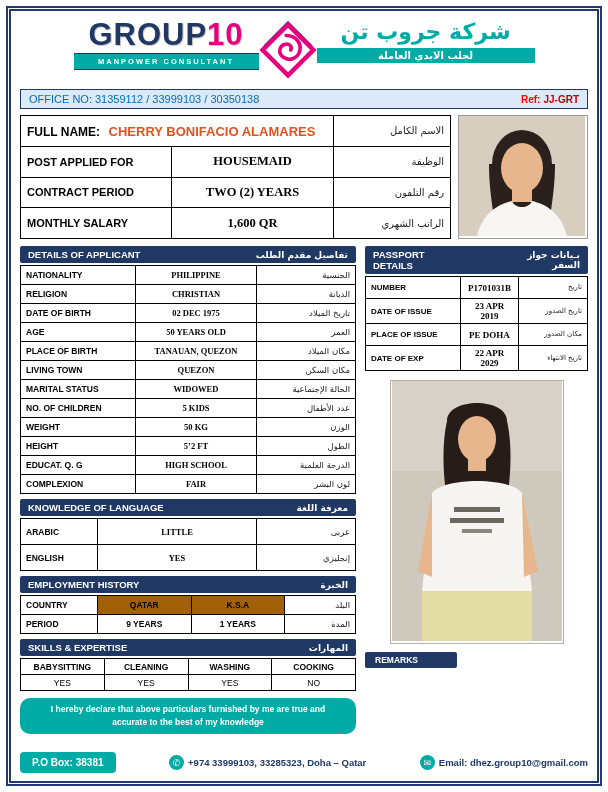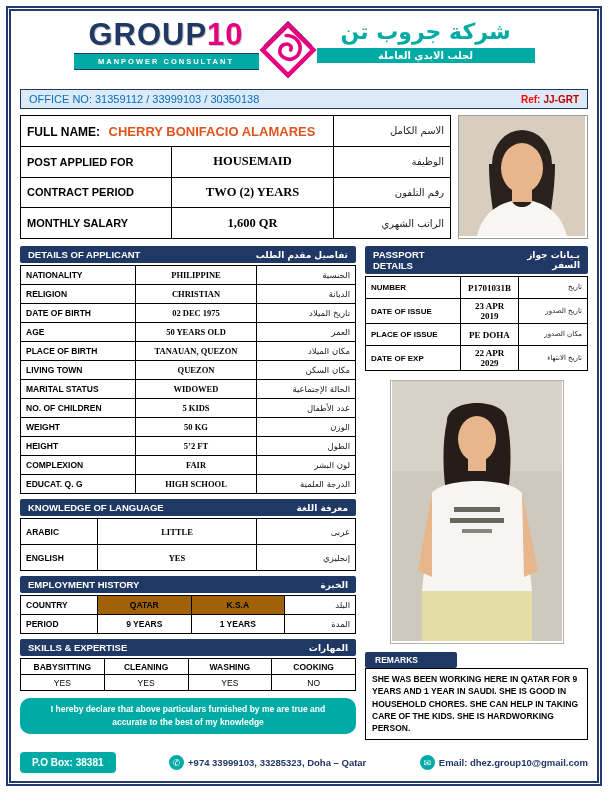--- a/index.html
+++ b/index.html
@@ -209,28 +209,28 @@
                 <td class="g-label">WEIGHT</td>
                 <td class="g-value">50 KG</td>
                 <td class="g-ar ar">الوزن</td>
               </tr>
         <tr>
                 <td class="g-label">HEIGHT</td>
                 <td class="g-value">5’2 FT</td>
                 <td class="g-ar ar">الطول</td>
               </tr>
         <tr>
+                <td class="g-label">EDUCAT. Q. G</td>
+                <td class="g-value">HIGH SCHOOL</td>
+                <td class="g-ar ar">الدرجة العلمية</td>
+              </tr>
+        <tr>
                 <td class="g-label">COMPLEXION</td>
                 <td class="g-value">FAIR</td>
                 <td class="g-ar ar">لون البشر</td>
-              </tr>
-        <tr>
-                <td class="g-label">EDUCAT. Q. G</td>
-                <td class="g-value">HIGH SCHOOL</td>
-                <td class="g-ar ar">الدرجة العلمية</td>
               </tr>
       </tbody>
           </table>
 
       <div class="secbar">
         <span>KNOWLEDGE OF LANGUAGE</span>
         <span class="ar">معرفة اللغة</span>
       </div>
       <table class="grid lang-table">
         <tbody>
@@ -335,21 +335,20 @@
             <path d="M130 112 L146 190 L132 196 Z" fill="#e7b68c"></path>
             <rect x="62" y="126" width="46" height="5" fill="#6b675f"></rect>
             <rect x="58" y="137" width="54" height="5" fill="#6b675f"></rect>
             <rect x="70" y="148" width="30" height="4" fill="#8a867e"></rect>
             <rect x="30" y="210" width="110" height="50" fill="#e3dca4"></rect>
           </svg>
         </div>
       </div>
 
       <div class="remarks-bar">REMARKS</div>
-      <div class="remarks-box">SHE WAS BEEN WORKING HERE IN QATAR FOR 9 YEARS AND 1 YEAR IN SAUDI. SHE IS GOOD IN HOUSEHOLD CHORES. SHE CAN HELP IN TAKING CARE OF THE KIDS. SHE IS HARDWORKING PERSON.</div>
     </div>
   </div>
 
   <div class="footer">
     <div class="pobox">P.O Box: 38381</div>
     <div class="contact">
       <span class="cicon">✆</span>
       <span class="ctext">+974 33999103, 33285323, Doha – Qatar</span>
     </div>
     <div class="contact">

